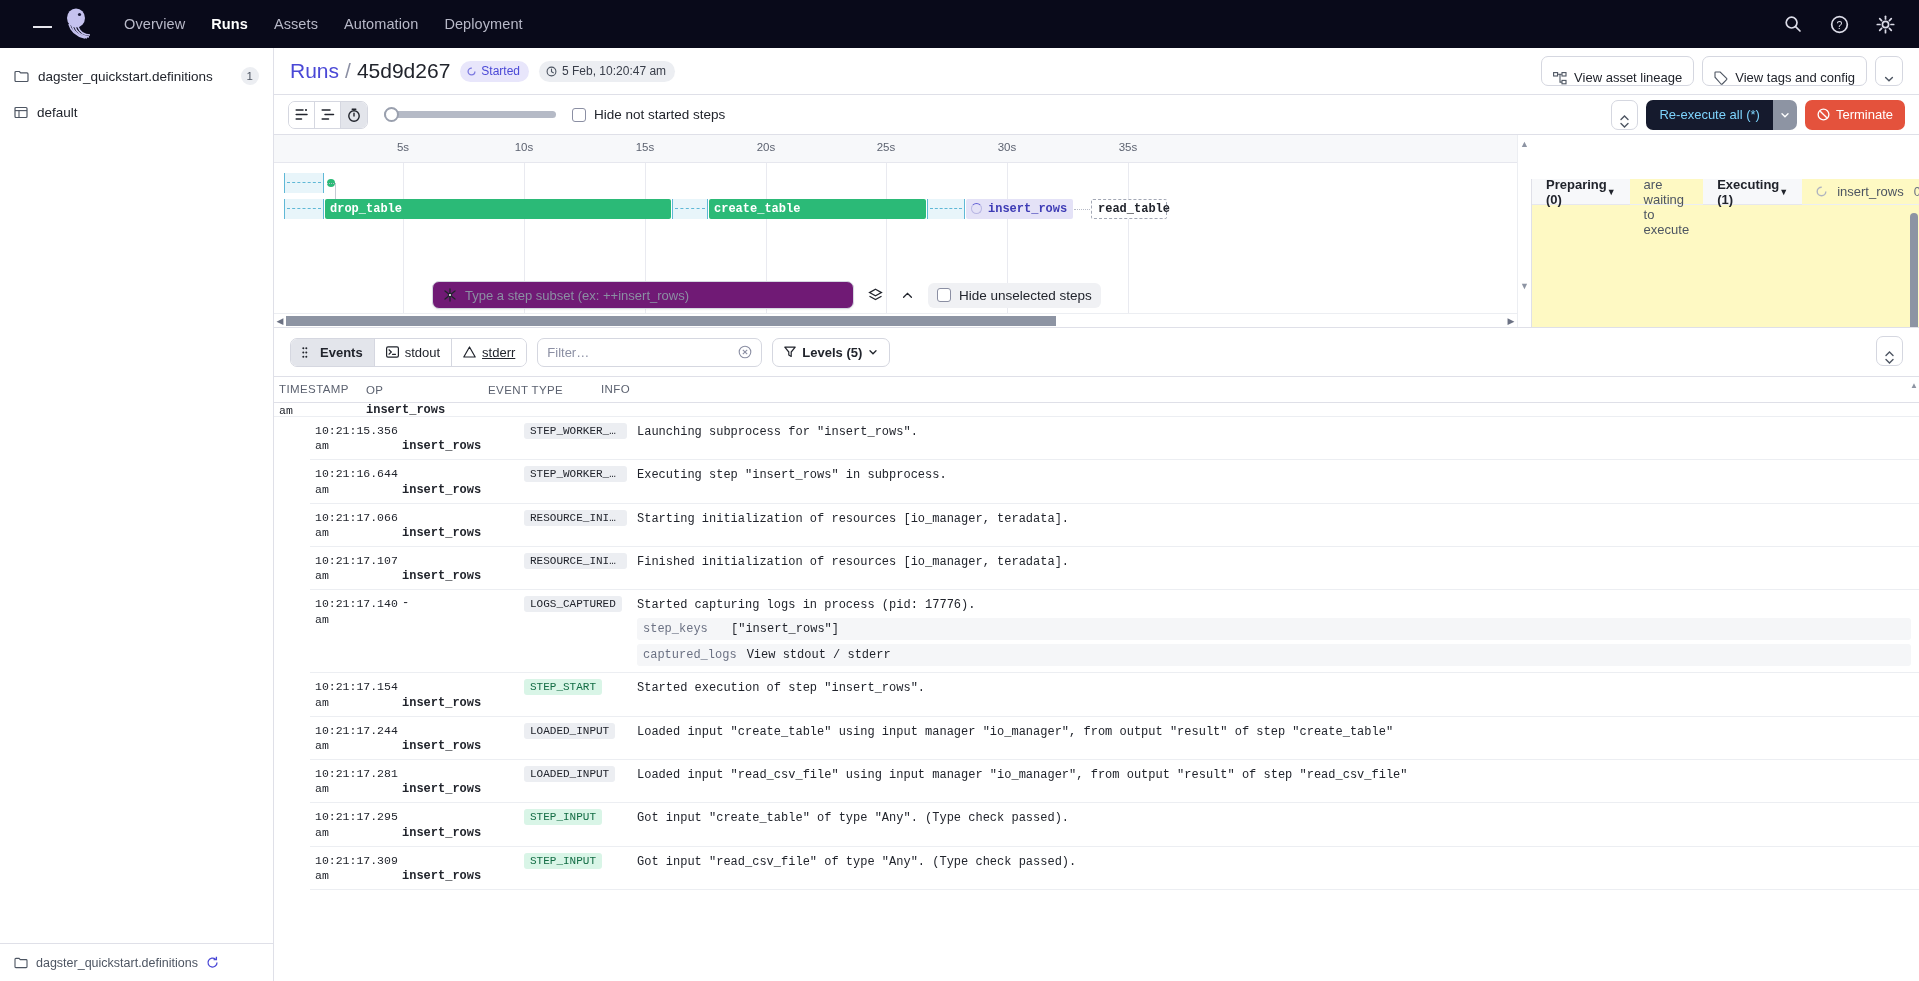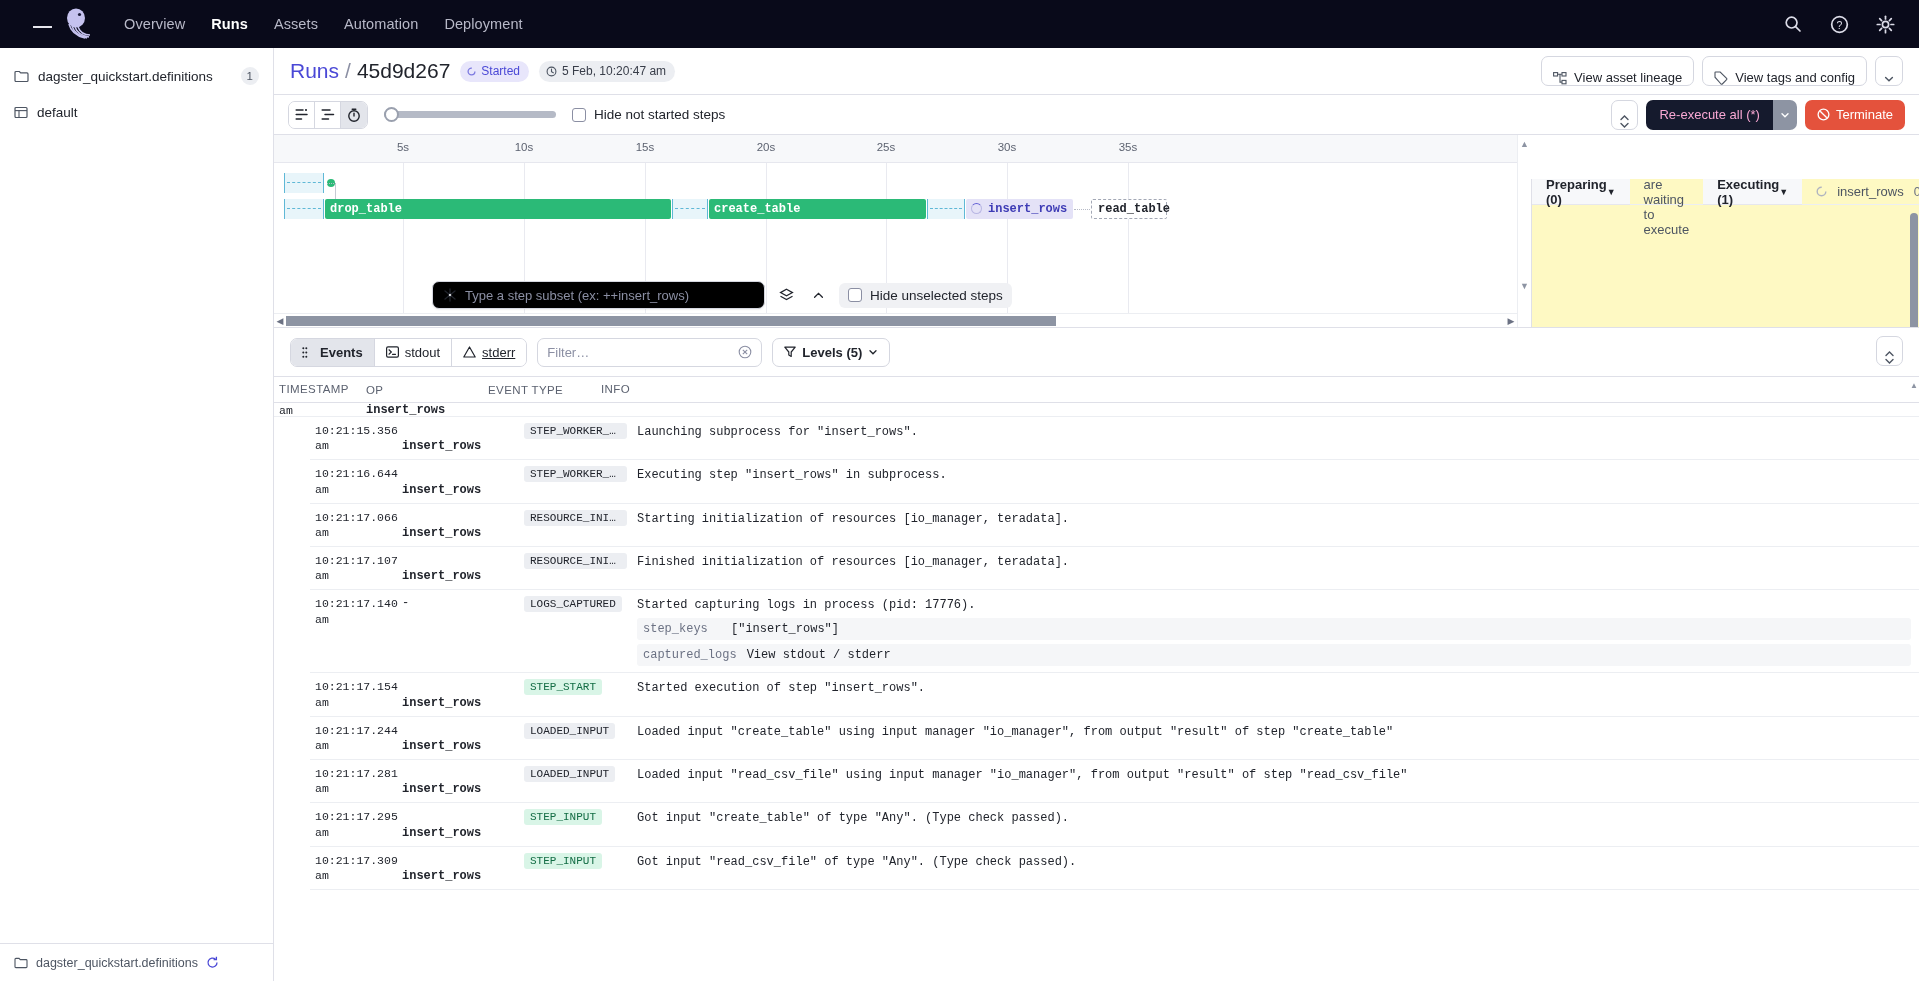--- a/index.html
+++ b/index.html
@@ -85,21 +85,21 @@
   .segbtn.active { background:#e3e5eb; }
   #zoomslider { width:172px; height:10px; position:relative; display:flex; align-items:center; cursor:pointer;}
   #zoomslider .track { height:7px; width:100%; background:#b5bac6; border-radius:4px; }
   #zoomslider .knob {
     position:absolute; left:0; width:15px; height:15px; border-radius:50%;
     background:#fff; border:2px solid #9aa0ae;
   }
   .chk { width:14px; height:14px; border:1.6px solid #8b8fa3; border-radius:3px; background:#fff; display:inline-block; cursor:pointer;}
   .chklabel { display:flex; align-items:center; gap:8px; font-size:13.5px; cursor:pointer;}
   #tb-right { margin-left:auto; display:flex; align-items:center; gap:8px; }
-  .btn-dark { background:#151a2d; color:#f9a8d4; border:none; height:30px; padding:0 13px; border-radius:7px 0 0 7px; font-size:13px; cursor:pointer; display:flex; align-items:center;}
+  .btn-dark { background:#151a2d; color:#7dd3fc; border:none; height:30px; padding:0 13px; border-radius:7px 0 0 7px; font-size:13px; cursor:pointer; display:flex; align-items:center;}
   .btn-dark-caret { background:#8d94a3; border:none; width:24px; height:30px; border-radius:0 7px 7px 0; cursor:pointer; display:flex; align-items:center; justify-content:center;}
   .btn-red { background:#e4523c; color:#fff; border:none; height:30px; padding:0 12px; border-radius:7px; font-size:13px; cursor:pointer; display:flex; align-items:center; gap:6px;}
 
   
   #gantt-wrap { display:flex; height:193px; border-bottom:1px solid #dfe0e8; position:relative; }
   #gantt { flex:1; position:relative; overflow:hidden; background:#fff; min-width:0;}
   #timeaxis { height:28px; background:#f7f8fa; border-bottom:1px solid #e6e7ee; position:relative; }
   #timeaxis .tick { position:absolute; top:6px; font-size:11.5px; color:#5c6270; transform:translateX(-50%); }
   #plot { position:absolute; top:28px; left:0; right:0; bottom:0; }
   #plot .vline { position:absolute; top:0; bottom:0; width:1px; background:#e9eaf0; }
@@ -119,21 +119,21 @@
     border:1.6px solid #b9b7e4; border-top-color:#6461d6;
   }
   .connector { position:absolute; border-top:1px dotted #b6bac6; }
   .connector-v { position:absolute; border-left:1px solid #c6cad4; }
 
   
   #subset-overlay {
     position:absolute; left:158px; bottom:18px; display:flex; align-items:center; gap:10px; z-index:5;
   }
   #subset-box {
-    width:333px; height:28px; background:#000000; border:1px solid #d5d7e0; border-radius:7px;
+    width:422px; height:28px; background:#701a75; border:1px solid #d5d7e0; border-radius:7px;
     display:flex; align-items:center; gap:8px; padding:0 10px; font-size:13px; color:#8b8fa3;
     box-shadow:0 1px 2px rgba(0,0,0,.06);
   }
   .ovl-icon { width:22px; height:22px; display:flex; align-items:center; justify-content:center; cursor:pointer; }
   #hide-unsel { background:#f0f1f4; padding:5px 9px; border-radius:6px; display:flex; align-items:center; gap:8px; font-size:13.5px; cursor:pointer;}
 
   
   #gantt-hscroll {
     position:absolute; left:0; right:0; bottom:0; height:14px; background:#fff;
     display:flex; align-items:center; border-top:1px solid #eceef2;

